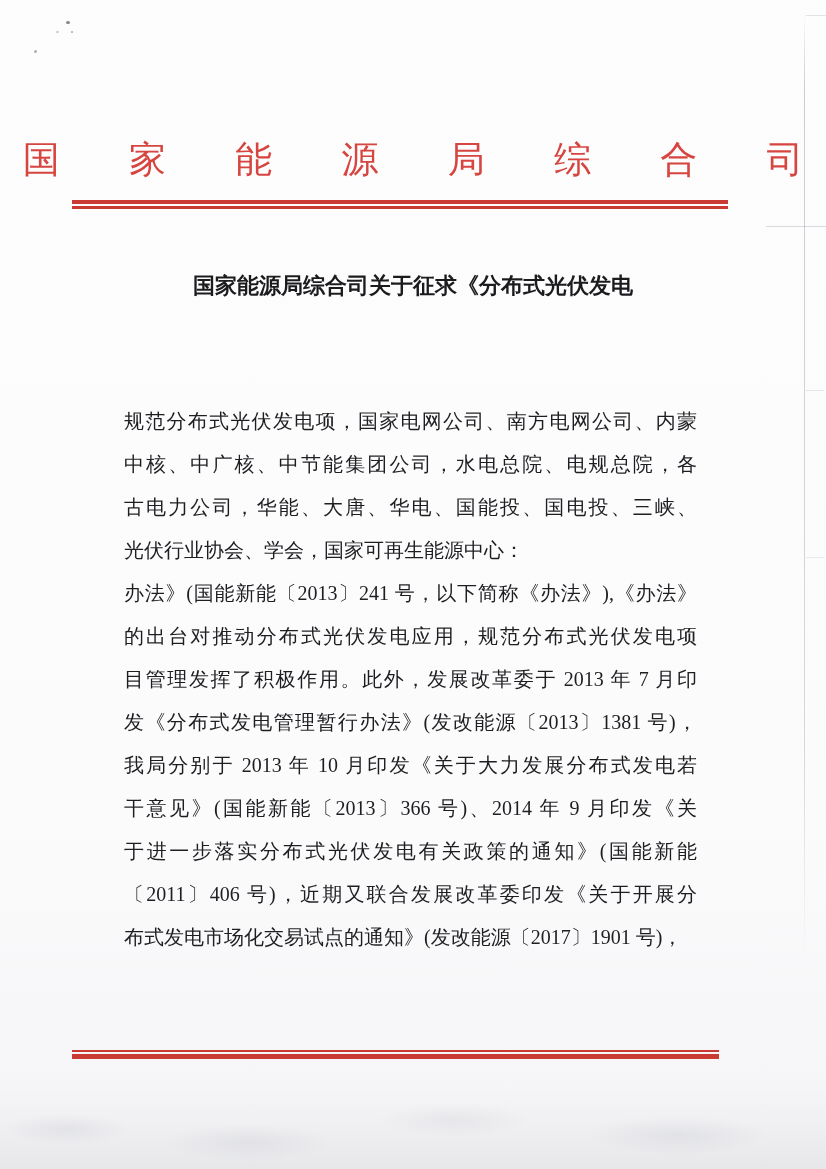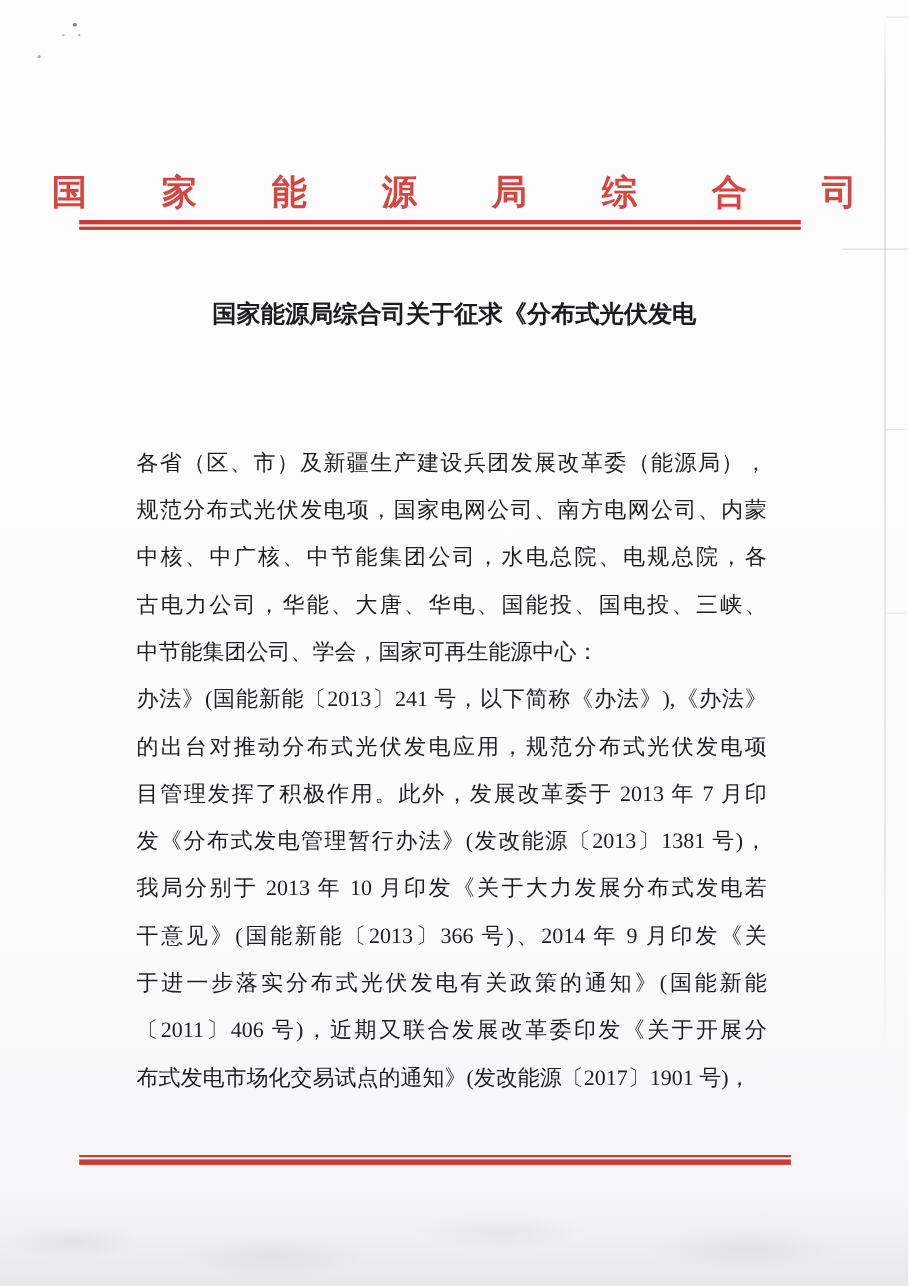--- a/index.html
+++ b/index.html
@@ -3,22 +3,22 @@
 <meta charset="utf-8">
 <style>
   html,body { margin:0; padding:0; background:#ffffff; }
   .page {
     position:relative; width:826px; height:1169px; overflow:hidden;
     background:linear-gradient(180deg,#fdfdfe 0%,#fbfbfc 70%,#f5f5f7 96%,#efeff1 100%);
     font-family:"Liberation Serif","DejaVu Serif",serif;
   }
   
   .agency {
-    position:absolute; top:148px; left:0; right:0; height:52px; line-height:52px;
-    text-align:center; font-size:32px; font-weight:bold;
+    position:absolute; top:134px; left:0; right:0; height:52px; line-height:52px;
+    text-align:center; font-size:37px; font-weight:normal;
     letter-spacing:30px; color:#d6453f;
   }
   .agency .inner { margin-right:-30px; }
   
   .rule-top {
     position:absolute; left:72px; top:200px; width:656px; height:2px;
     border-top:4px solid #c93a33; border-bottom:3px solid #c93a33;
   }
   
   .doc-title {
@@ -86,25 +86,24 @@
     <span class="inner">国 家 能 源 局 综 合 司</span>
   </div>
 
   <div class="rule-top"></div>
 
   <div class="doc-title">
     <div>国家能源局综合司关于征求《分布式光伏发电</div>
   </div>
 
   <div class="body-block">
-    <div class="bline">各省（区、市）及新疆生产建设兵团发展改革委（能源局），</div>
     <div class="bline">规范分布式光伏发电项，国家电网公司、南方电网公司、内蒙</div>
     <div class="bline">中核、中广核、中节能集团公司，水电总院、电规总院，各</div>
     <div class="bline">古电力公司，华能、大唐、华电、国能投、国电投、三峡、</div>
-    <div class="bline natural">中节能集团公司、学会，国家可再生能源中心：</div>
+    <div class="bline natural">光伏行业协会、学会，国家可再生能源中心：</div>
     <div class="bline">办法》(国能新能〔2013〕241 号，以下简称《办法》),《办法》</div>
     <div class="bline">的出台对推动分布式光伏发电应用，规范分布式光伏发电项</div>
     <div class="bline">目管理发挥了积极作用。此外，发展改革委于 2013 年 7 月印</div>
     <div class="bline">发《分布式发电管理暂行办法》(发改能源〔2013〕1381 号)，</div>
     <div class="bline">我局分别于 2013 年 10 月印发《关于大力发展分布式发电若</div>
     <div class="bline">干意见》(国能新能〔2013〕366 号)、2014 年 9 月印发《关</div>
     <div class="bline">于进一步落实分布式光伏发电有关政策的通知》(国能新能</div>
     <div class="bline">〔2011〕406 号)，近期又联合发展改革委印发《关于开展分</div>
     <div class="bline natural">布式发电市场化交易试点的通知》(发改能源〔2017〕1901 号)，</div>
   </div>

